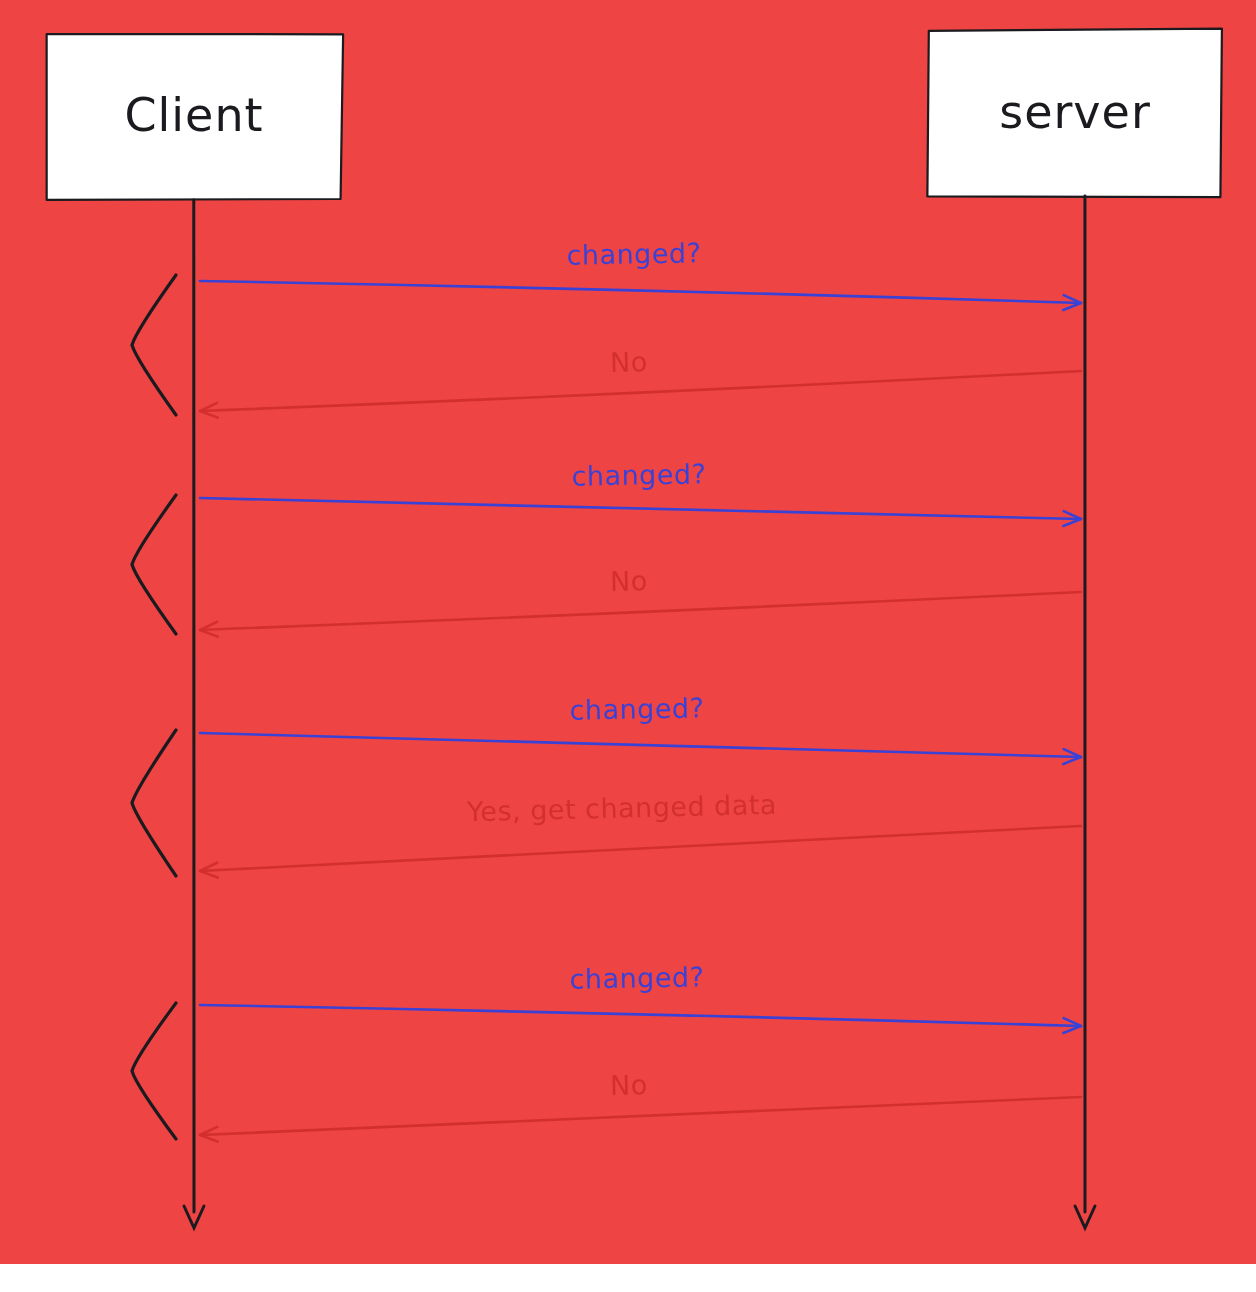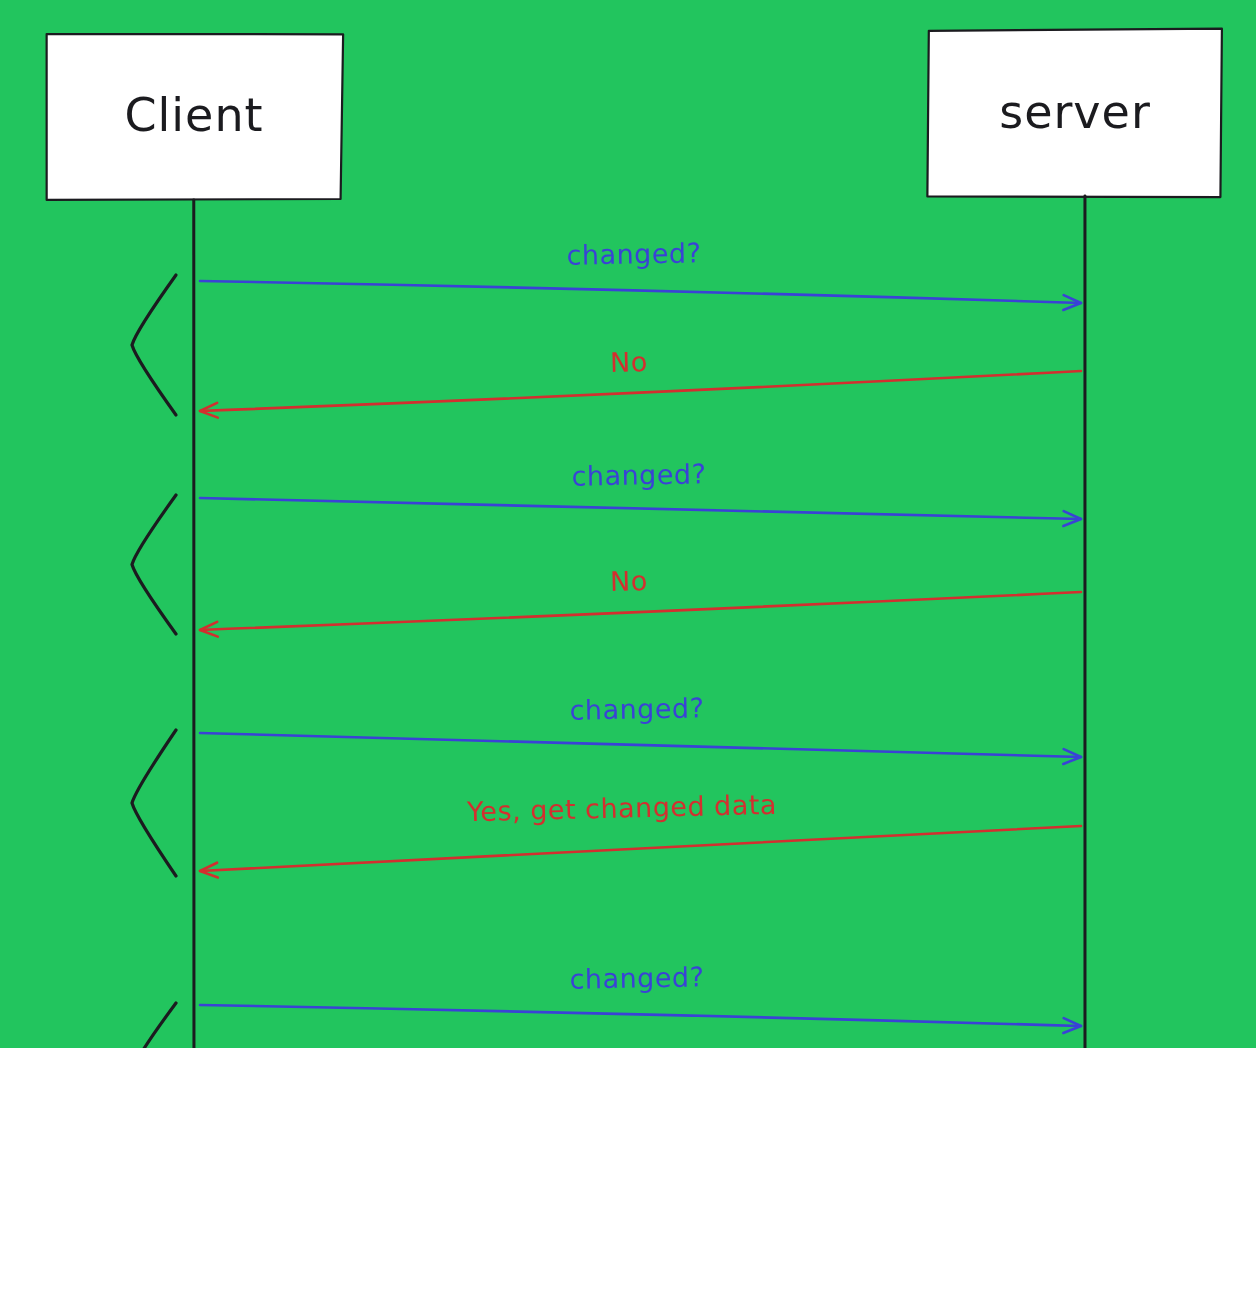--- a/index.html
+++ b/index.html
@@ -7,22 +7,22 @@
     margin: 0;
     padding: 0;
     background: #ffffff;
   }
   body {
     font-family: "DejaVu Sans", sans-serif;
   }
   #canvas-wrap {
     position: relative;
     width: 1256px;
-    height: 1048px;
-    background: #22c55e;
+    height: 1264px;
+    background: #ef4444;
     overflow: hidden;
   }
   #diagram-svg {
     position: absolute;
     top: 0;
     left: 0;
     width: 1256px;
     height: 1292px;
     display: block;
   }

